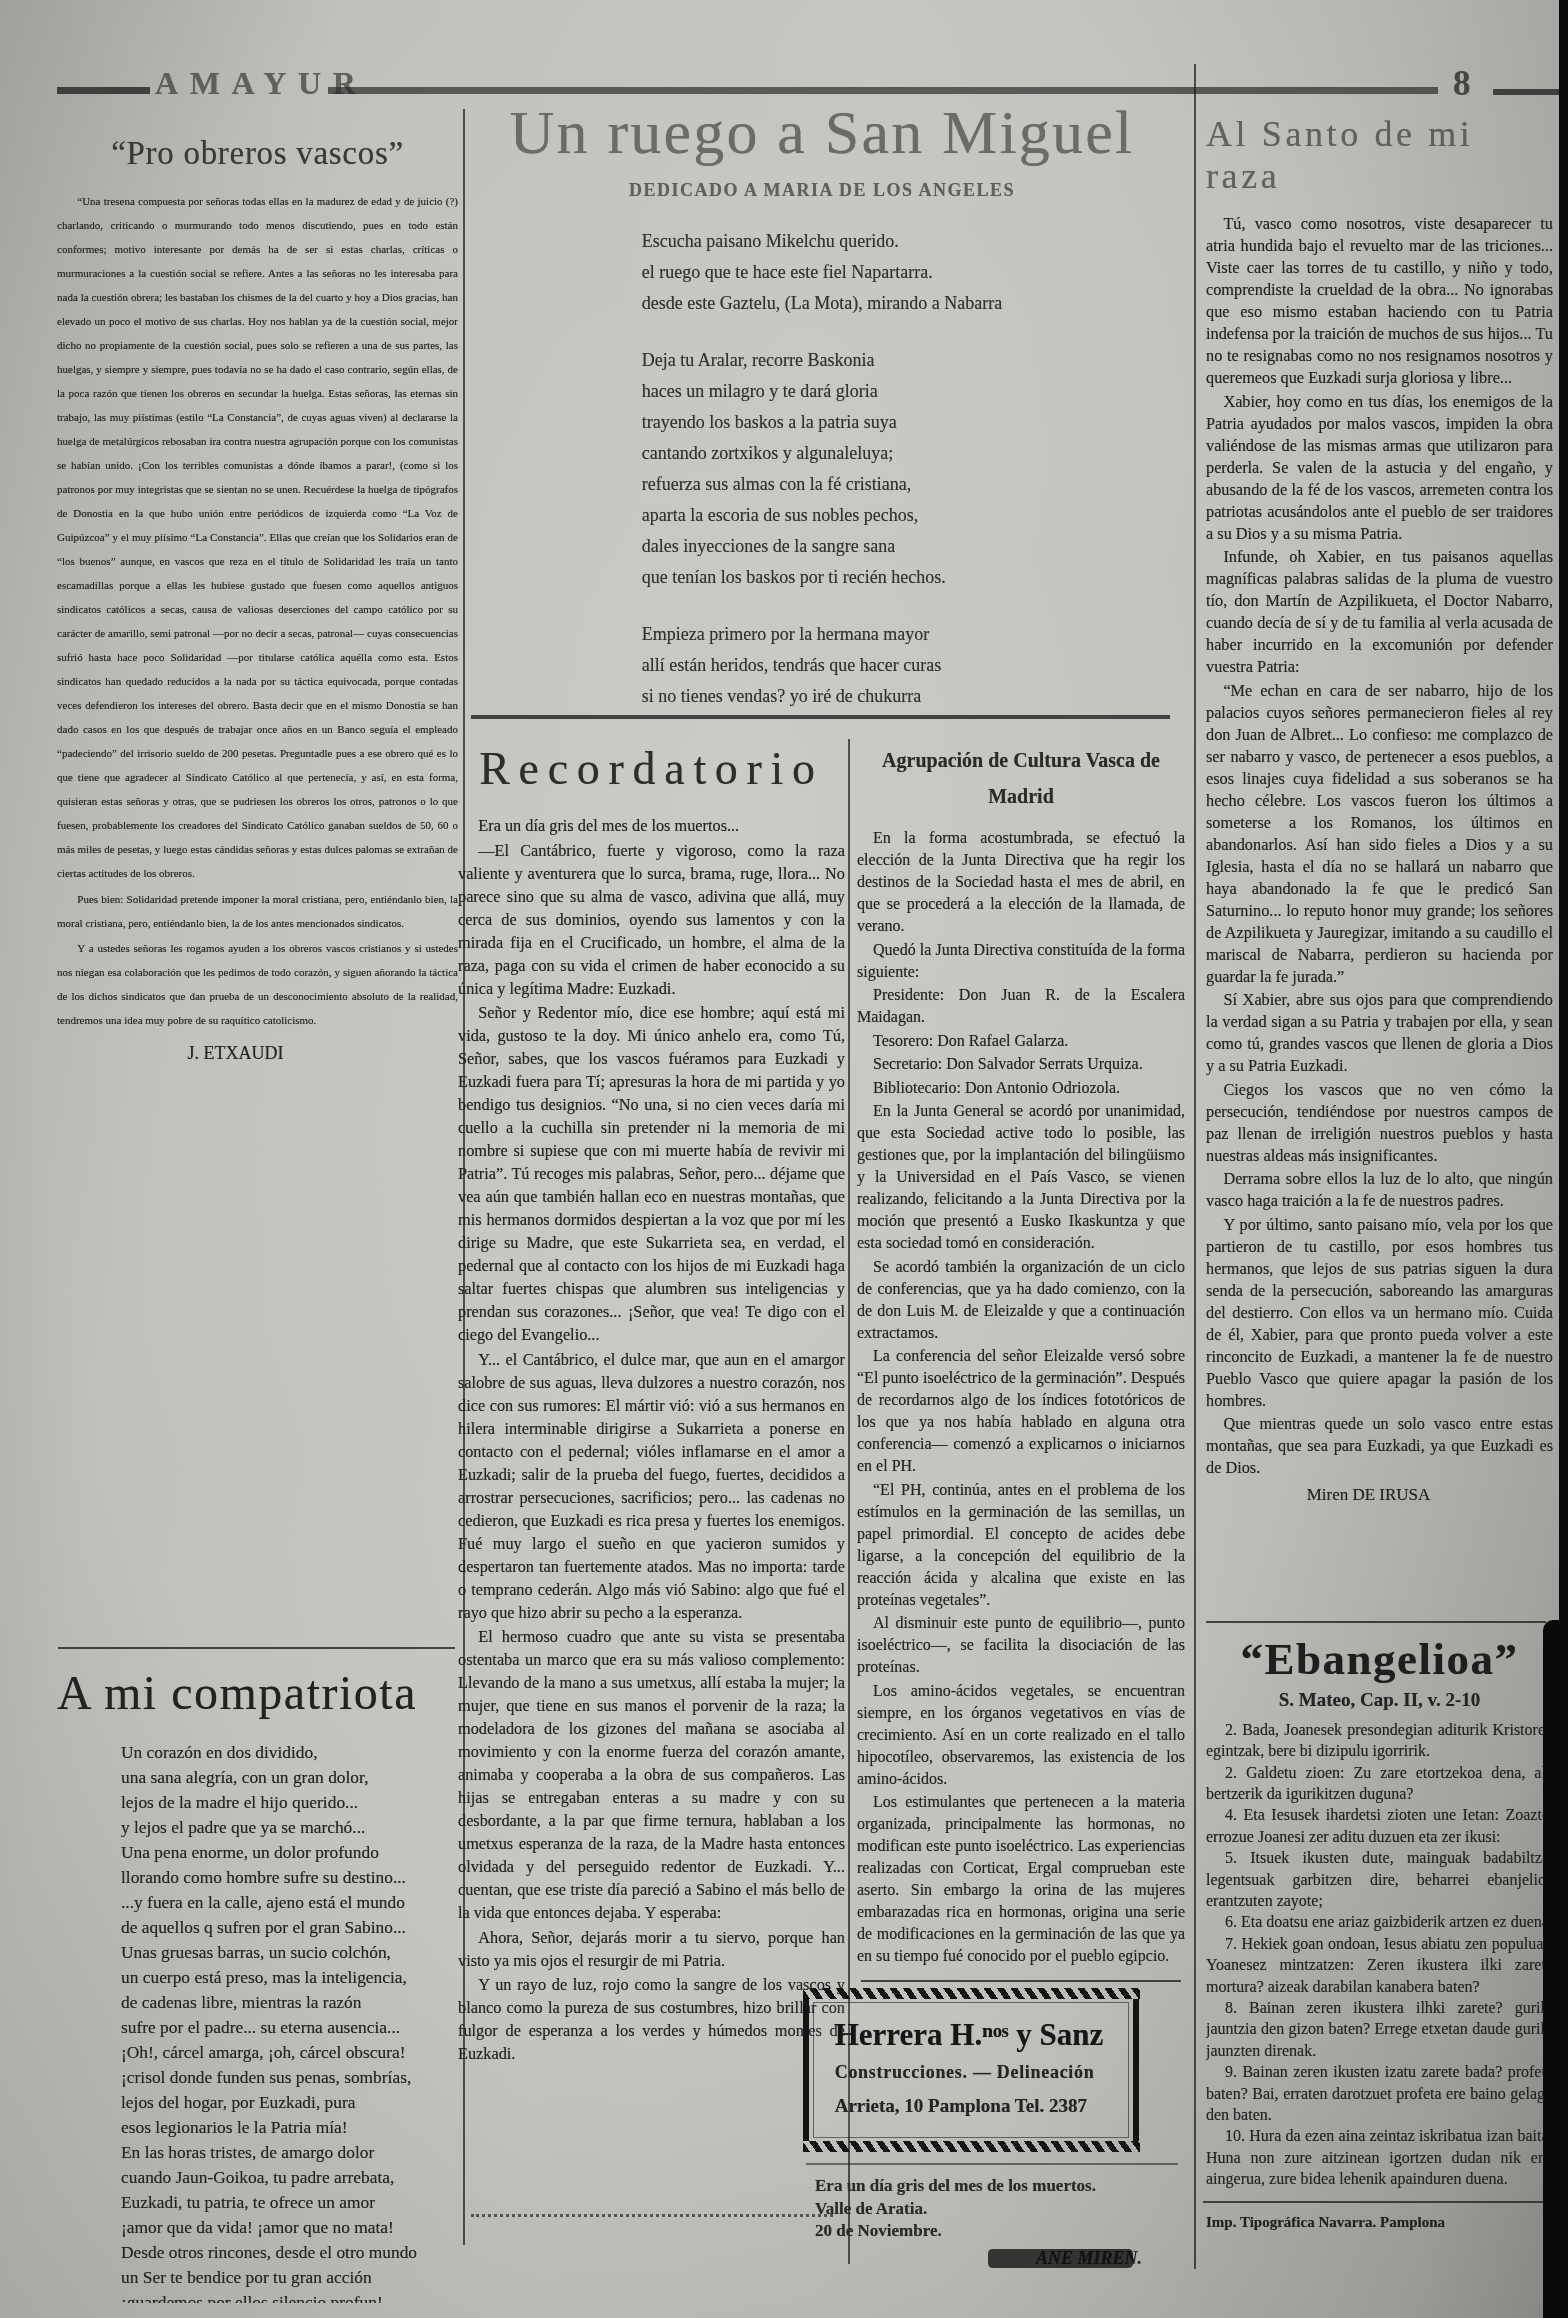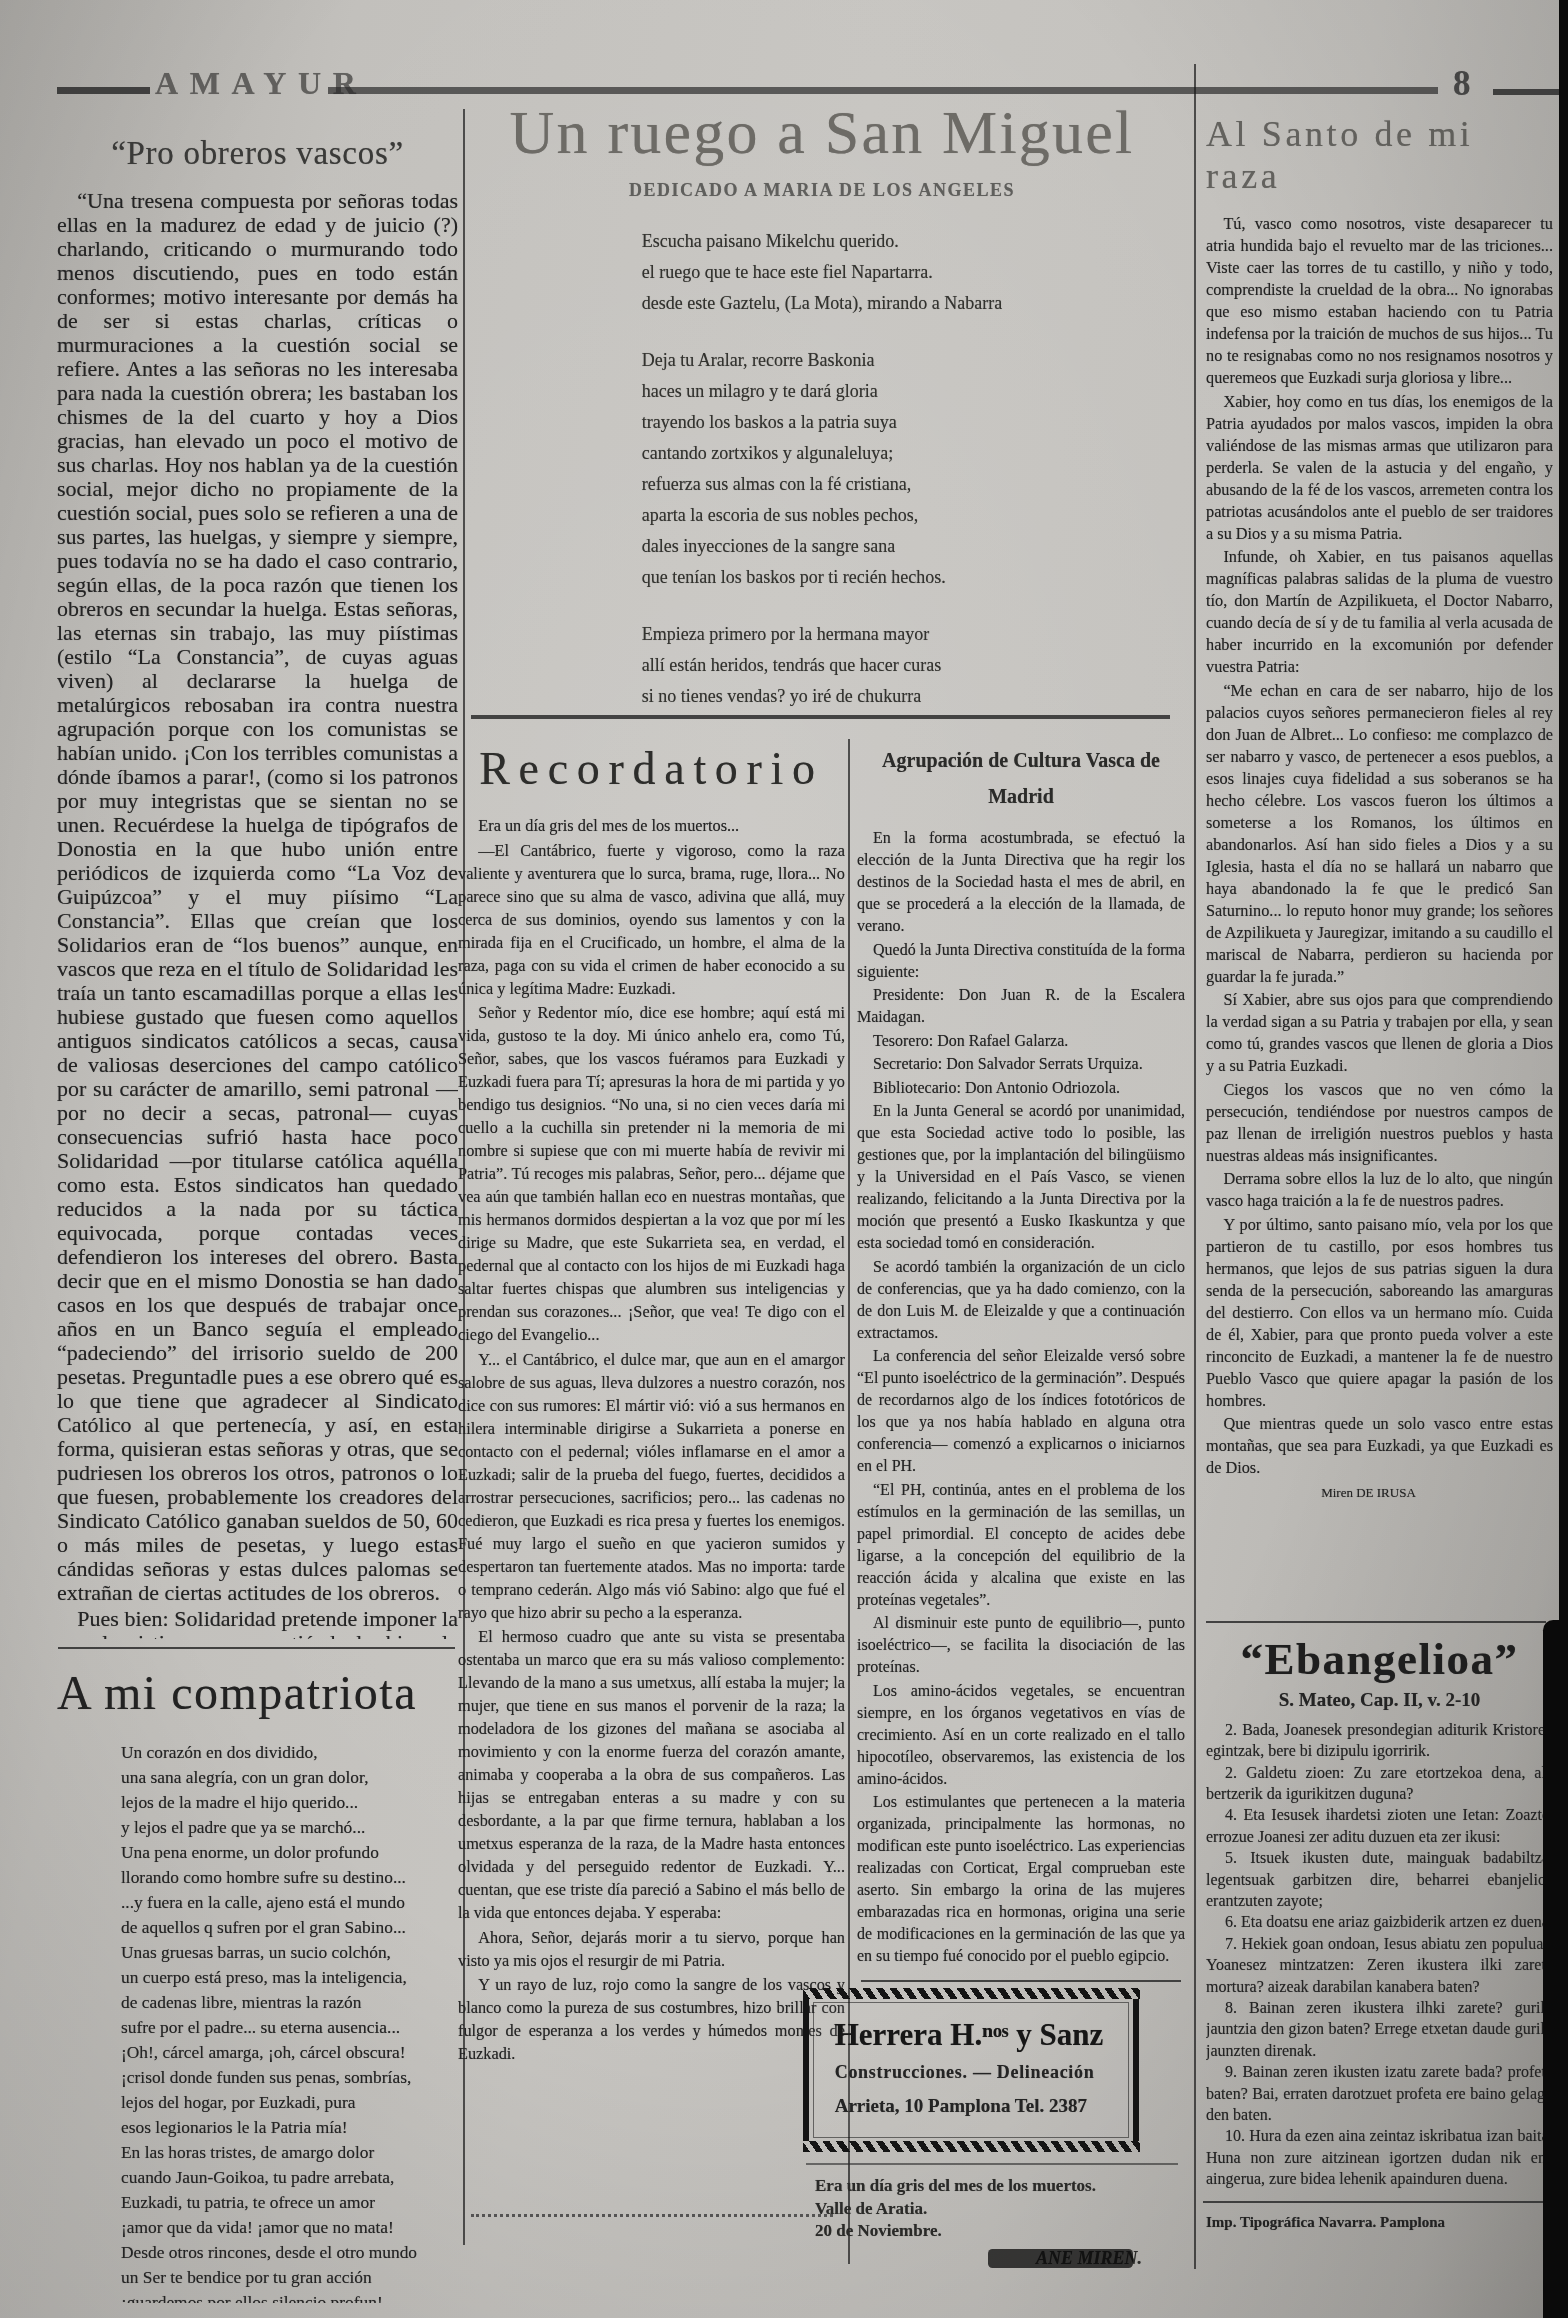--- a/index.html
+++ b/index.html
@@ -17,21 +17,21 @@
   .para{text-indent:20.3px;margin:0 0 1.5px 0;}
   .pline{white-space:pre-line;}
   .stanza{white-space:pre-line;margin-bottom:26px;}
   .sig{font-weight:normal;text-align:center;}
   .clip{overflow:hidden;}
   
   .mast-title{font-size:32px;letter-spacing:11.6px;color:#4a4947;font-weight:bold;opacity:.8;}
   .mast-num{font-size:35px;font-weight:bold;color:#333;opacity:.85;}
   
   .t-quoted{font-size:33px;color:#3a3a38;text-align:center;letter-spacing:0.7px;}
-  .body1{margin-top:17.4px;font-size:22px;line-height:24px;}
+  .body1{margin-top:17.4px;font-size:11px;line-height:24px;}
   .t-compat{font-size:48px;letter-spacing:1.5px;color:#222;}
   .poem1{margin-top:20.3px;padding-left:64px;font-size:17.4px;line-height:25px;}
   
   .ruego{text-align:center;}
   .t-ruego{font-size:62px;letter-spacing:2.2px;color:#5e5c57;font-weight:normal;opacity:.85;}
   .dedication{margin-top:11.6px;font-size:18px;font-weight:bold;letter-spacing:1.5px;color:#3d3d3b;opacity:.75;}
   .stanzas{display:inline-block;text-align:left;margin-top:25px;font-size:18px;line-height:31px;color:#33332f;}
   
   .t-record{font-size:46px;letter-spacing:8.7px;text-align:center;color:#2d2d2b;}
   .body2{margin-top:19px;font-size:16.3px;line-height:23px;}
@@ -200,21 +200,21 @@
         <p class="para" style="text-indent:17.4px;">Tú, vasco como nosotros, viste desaparecer tu atria hundida bajo el revuelto mar de las triciones... Viste caer las torres de tu castillo, y niño y todo, comprendiste la crueldad de la obra... No ignorabas que eso mismo estaban haciendo con tu Patria indefensa por la traición de muchos de sus hijos... Tu no te resignabas como no nos resignamos nosotros y queremeos que Euzkadi surja gloriosa y libre...</p>
         <p class="para" style="text-indent:17.4px;">Xabier, hoy como en tus días, los enemigos de la Patria ayudados por malos vascos, impiden la obra valiéndose de las mismas armas que utilizaron para perderla. Se valen de la astucia y del engaño, y abusando de la fé de los vascos, arremeten contra los patriotas acusándolos ante el pueblo de ser traidores a su Dios y a su misma Patria.</p>
         <p class="para" style="text-indent:17.4px;">Infunde, oh Xabier, en tus paisanos aquellas magníficas palabras salidas de la pluma de vuestro tío, don Martín de Azpilikueta, el Doctor Nabarro, cuando decía de sí y de tu familia al verla acusada de haber incurrido en la excomunión por defender vuestra Patria:</p>
         <p class="para" style="text-indent:17.4px;">“Me echan en cara de ser nabarro, hijo de los palacios cuyos señores permanecieron fieles al rey don Juan de Albret... Lo confieso: me complazco de ser nabarro y vasco, de pertenecer a esos pueblos, a esos linajes cuya fidelidad a sus soberanos se ha hecho célebre. Los vascos fueron los últimos a someterse a los Romanos, los últimos en abandonarlos. Así han sido fieles a Dios y a su Iglesia, hasta el día no se hallará un nabarro que haya abandonado la fe que le predicó San Saturnino... lo reputo honor muy grande; los señores de Azpilikueta y Jauregizar, imitando a su caudillo el mariscal de Nabarra, perdieron su hacienda por guardar la fe jurada.”</p>
         <p class="para" style="text-indent:17.4px;">Sí Xabier, abre sus ojos para que comprendiendo la verdad sigan a su Patria y trabajen por ella, y sean como tú, grandes vascos que llenen de gloria a Dios y a su Patria Euzkadi.</p>
         <p class="para" style="text-indent:17.4px;">Ciegos los vascos que no ven cómo la persecución, tendiéndose por nuestros campos de paz llenan de irreligión nuestros pueblos y hasta nuestras aldeas más insignificantes.</p>
         <p class="para" style="text-indent:17.4px;">Derrama sobre ellos la luz de lo alto, que ningún vasco haga traición a la fe de nuestros padres.</p>
         <p class="para" style="text-indent:17.4px;">Y por último, santo paisano mío, vela por los que partieron de tu castillo, por esos hombres tus hermanos, que lejos de sus patrias siguen la dura senda de la persecución, saboreando las amarguras del destierro. Con ellos va un hermano mío. Cuida de él, Xabier, para que pronto pueda volver a este rinconcito de Euzkadi, a mantener la fe de nuestro Pueblo Vasco que quiere apagar la pasión de los hombres.</p>
         <p class="para" style="text-indent:17.4px;">Que mientras quede un solo vasco entre estas montañas, que sea para Euzkadi, ya que Euzkadi es de Dios.</p>
       </div>
-    <p class="sig" style="font-size:13px;margin:5.8px 22px 0 0;">Miren DE IRUSA</p>
+    <p class="sig" style="font-size:17px;margin:5.8px 22px 0 0;">Miren DE IRUSA</p>
   </div>
   <div class="abs rule" style="left:1206px;top:1621px;width:340px;height:2.2px;"></div>
 
   <div class="abs clip" style="left:1206px;top:1633px;width:347px;height:561px;">
     <h1 class="t-eban">“Ebangelioa”</h1>
     <div class="sub-eban">S. Mateo, Cap. II, v. 2-10</div>
     <div class="verses justify">
         <p class="verse">2. Bada, Joanesek presondegian aditurik Kristoren egintzak, bere bi dizipulu igorririk.</p>
         <p class="verse">2. Galdetu zioen: Zu zare etortzekoa dena, ala bertzerik da igurikitzen duguna?</p>
         <p class="verse">4. Eta Iesusek ihardetsi zioten une Ietan: Zoazte, errozue Joanesi zer aditu duzuen eta zer ikusi:</p>

